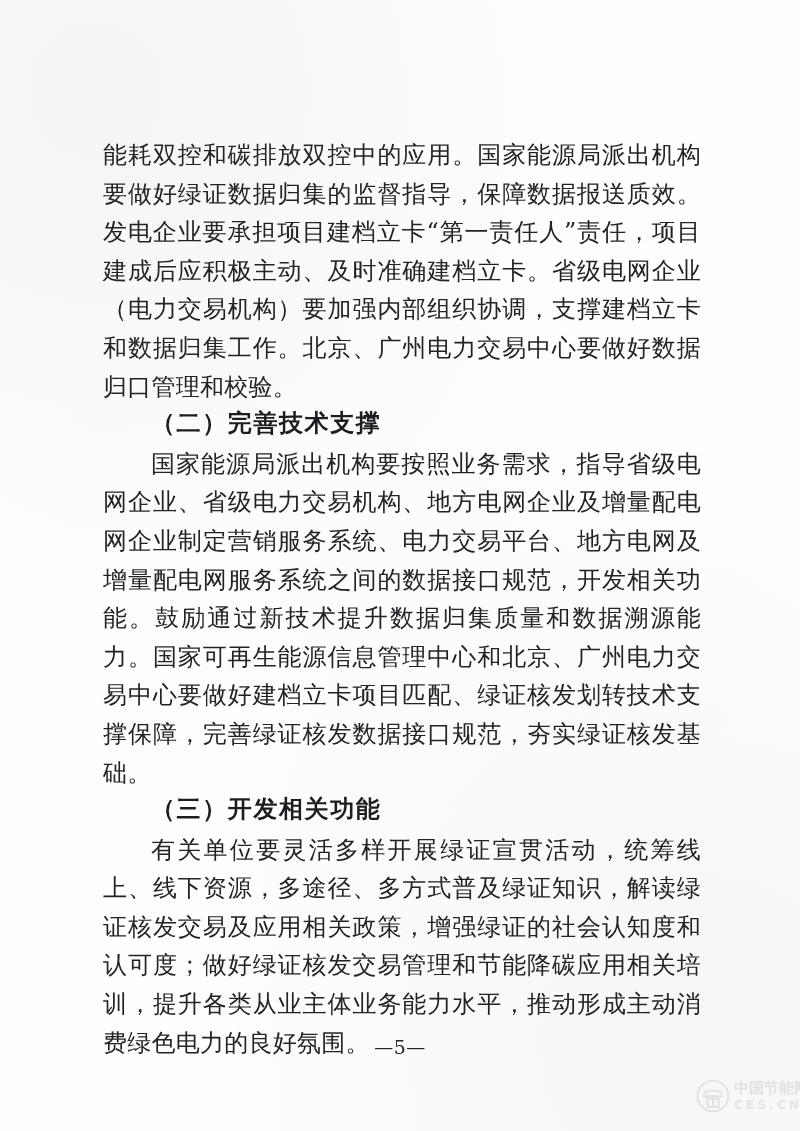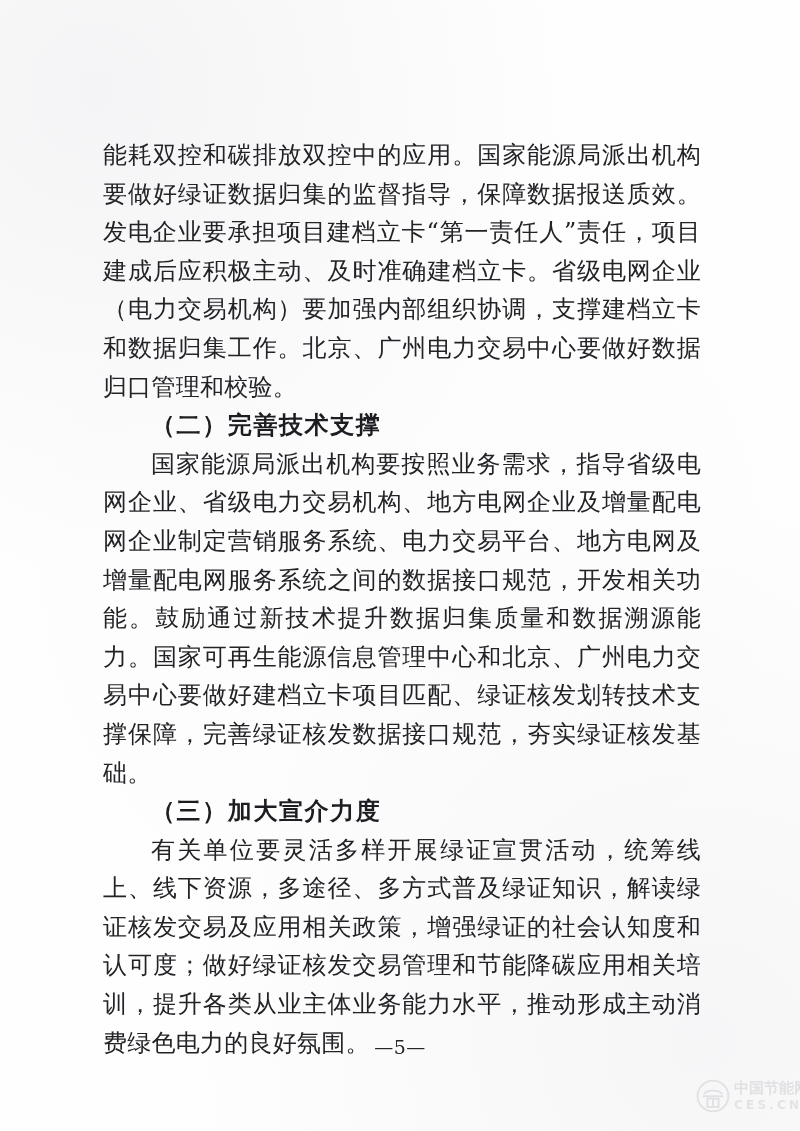--- a/index.html
+++ b/index.html
@@ -58,21 +58,21 @@
     text-indent: 0;
   }
 
   
   p.indented {
     text-indent: 2em;
   }
 
   
   p.section-heading {
-    font-family: Liberation Serif, serif;
+    font-family: Liberation Mono, monospace;
     font-weight: 700;
     text-indent: 2em;
     letter-spacing: 1.6px;
     color: #1d1d21;
     text-align: left;
   }
 
   .page-number {
     position: absolute;
     left: 0;
@@ -135,21 +135,21 @@
 <div class="page">
 
   <div class="text-column">
 
     <p class="body-para continued">能耗双控和碳排放双控中的应用。国家能源局派出机构要做好绿证数据归集的监督指导，保障数据报送质效。发电企业要承担项目建档立卡“第一责任人”责任，项目建成后应积极主动、及时准确建档立卡。省级电网企业（电力交易机构）要加强内部组织协调，支撑建档立卡和数据归集工作。北京、广州电力交易中心要做好数据归口管理和校验。</p>
 
     <p class="section-heading">（二）完善技术支撑</p>
 
     <p class="body-para indented">国家能源局派出机构要按照业务需求，指导省级电网企业、省级电力交易机构、地方电网企业及增量配电网企业制定营销服务系统、电力交易平台、地方电网及增量配电网服务系统之间的数据接口规范，开发相关功能。鼓励通过新技术提升数据归集质量和数据溯源能力。国家可再生能源信息管理中心和北京、广州电力交易中心要做好建档立卡项目匹配、绿证核发划转技术支撑保障，完善绿证核发数据接口规范，夯实绿证核发基础。</p>
 
-    <p class="section-heading">（三）加大宣介力度</p>
+    <p class="section-heading">（三）开发相关功能</p>
 
     <p class="body-para indented">有关单位要灵活多样开展绿证宣贯活动，统筹线上、线下资源，多途径、多方式普及绿证知识，解读绿证核发交易及应用相关政策，增强绿证的社会认知度和认可度；做好绿证核发交易管理和节能降碳应用相关培训，提升各类从业主体业务能力水平，推动形成主动消费绿色电力的良好氛围。</p>
 
   </div>
 
   <div class="page-number">—5—</div>
 
   <div class="watermark">
     <svg class="watermark-logo" viewBox="0 0 34 34">
       <circle cx="17" cy="17" r="15.4" fill="none" stroke="#d5d5d7" stroke-width="1.9"></circle>

